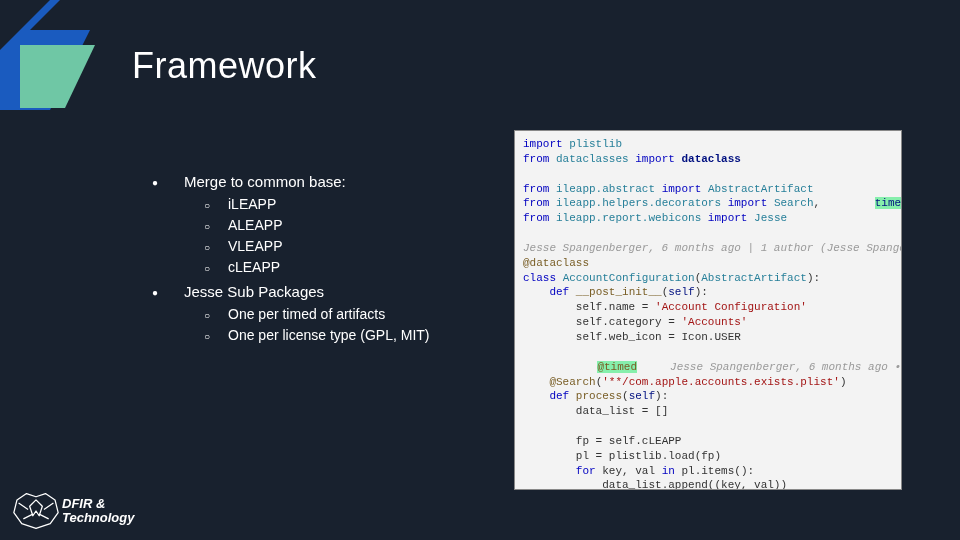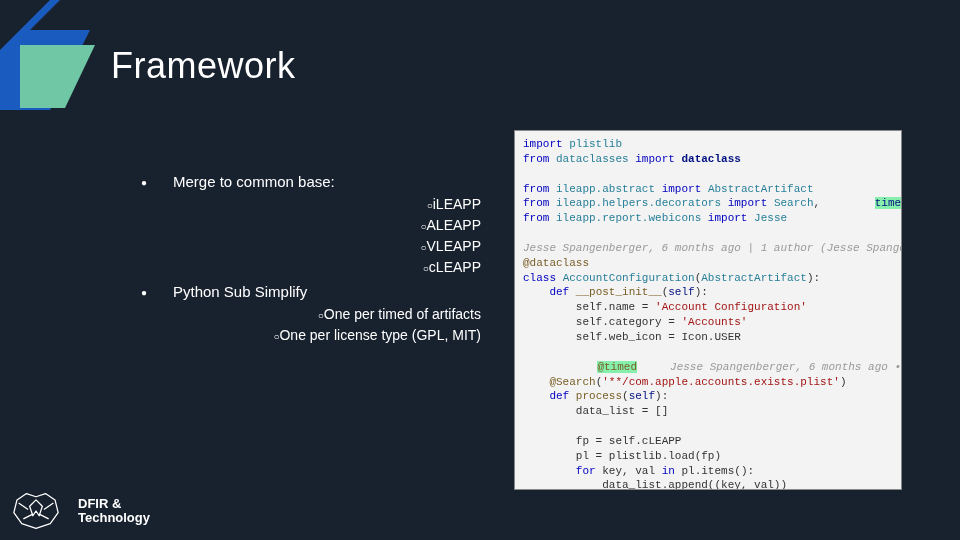--- a/index.html
+++ b/index.html
@@ -12,46 +12,46 @@
   }
   
   .corner {
     position: absolute;
     top: 0; left: 0;
     width: 120px; height: 120px;
     pointer-events: none;
   }
   .title {
     position: absolute;
-    left: 111px;
+    left: 132px;
     top: 45px;
     font-size: 36px;
     font-weight: 300;
     letter-spacing: 0.5px;
   }
   .content {
     position: absolute;
-    left: 141px;
+    left: 152px;
     top: 170px;
     width: 340px;
     font-size: 15px;
     line-height: 1.6;
   }
   .content ul { list-style: none; }
   .content > ul > li::before {
     content: "●";
     color: #ffffff;
     display: inline-block;
     width: 32px;
     text-align: left;
     font-size: 10px;
     vertical-align: middle;
   }
   .content > ul > li { margin-bottom: 2px; }
-  .sub { margin-left: 52px; text-align: right; }
+  .sub { margin-left: 52px; }
   .sub > li::before {
     content: "○";
     color: #ffffff;
     display: inline-block;
     width: 24px;
     font-size: 10px;
     vertical-align: middle;
   }
   .sub > li { font-size: 14px; line-height: 1.5; }
 
@@ -80,21 +80,22 @@
   .cmt { color: #9a9a9a; font-style: italic; }
   .hl  { background: #86efac; margin-left: 48px; }
   .id  { color: #001080; }
 
   .brand {
     position: absolute;
     left: 10px;
     bottom: 10px;
     display: flex;
     align-items: center;
-    gap: 16px;
+    gap: 0;
+    font-style: italic;
   }
   .brand svg { width: 52px; height: 38px; }
   .brand-text {
     font-size: 13px;
     font-weight: 700;
     line-height: 1.1;
   }
 </style>
 </head>
 <body>
@@ -111,21 +112,21 @@
 <div class="content">
   <ul>
     <li><span>Merge to common base:</span>
       <ul class="sub">
         <li><span>iLEAPP</span></li>
         <li><span>ALEAPP</span></li>
         <li><span>VLEAPP</span></li>
         <li><span>cLEAPP</span></li>
       </ul>
     </li>
-    <li><span>Python Sub Simplify</span>
+    <li><span>Jesse Sub Packages</span>
       <ul class="sub">
         <li><span>One per timed of artifacts</span></li>
         <li><span>One per license type (GPL, MIT)</span></li>
       </ul>
     </li>
   </ul>
 </div>
 
 <div class="code-panel"><span class="kw">import</span> <span class="mod">plistlib</span>
 <span class="kw">from</span> <span class="mod">dataclasses</span> <span class="kw">import</span> <b><span class="id">dataclass</span></b>

